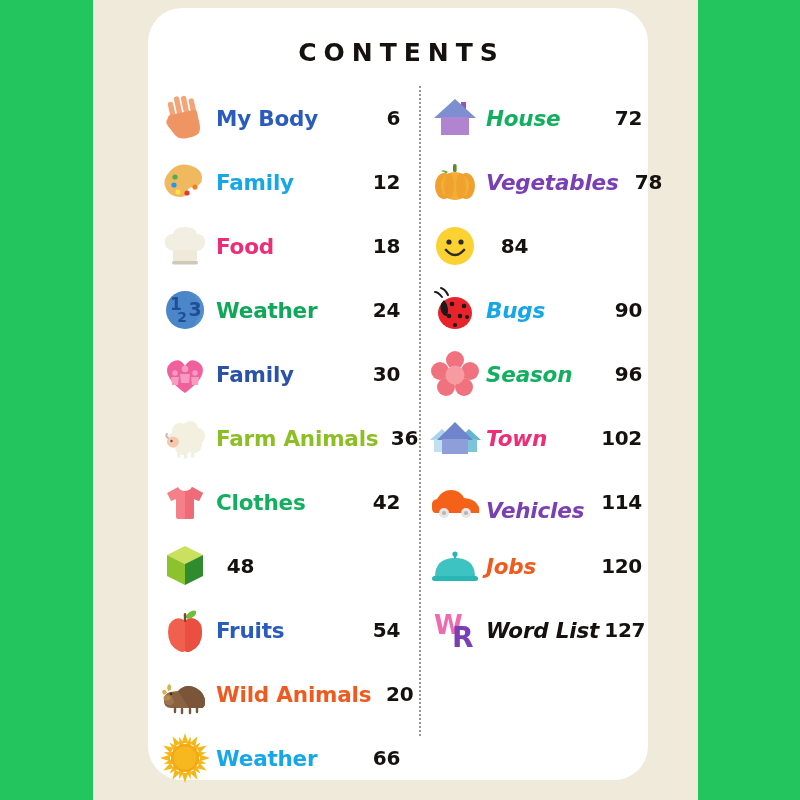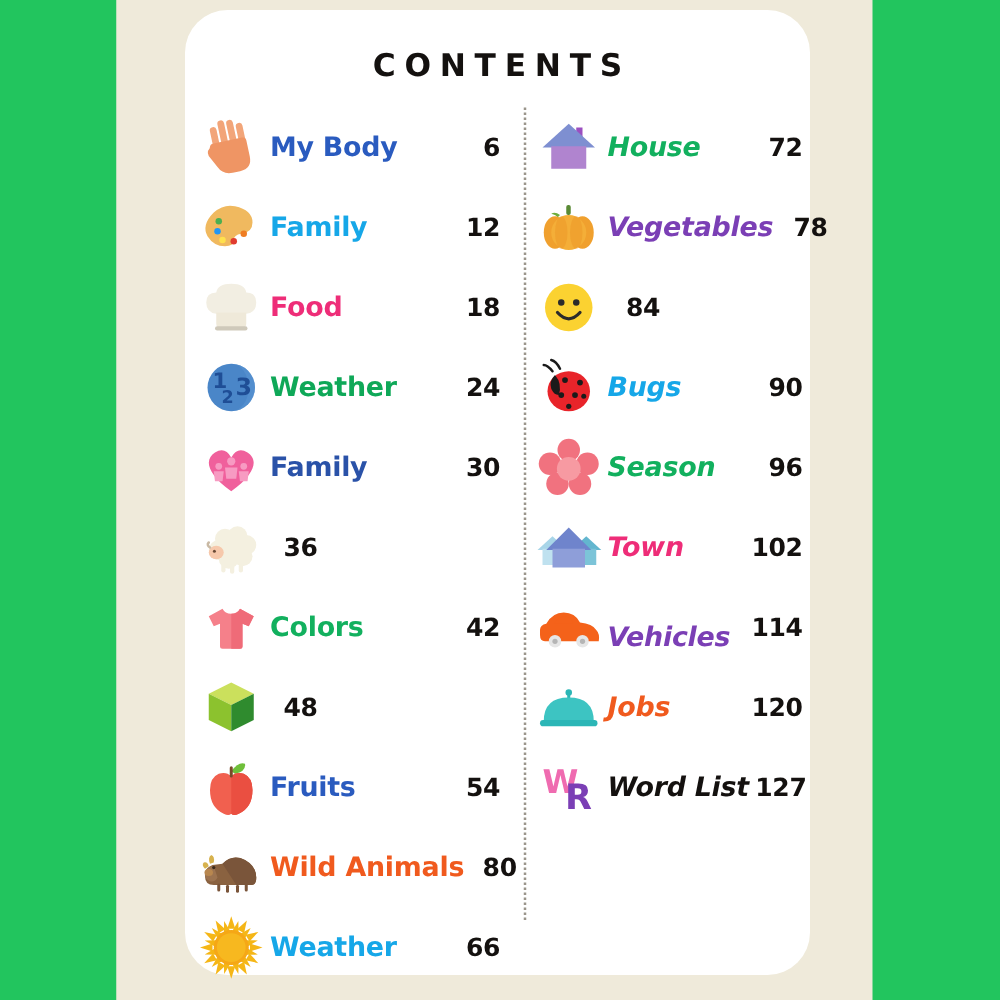--- a/index.html
+++ b/index.html
@@ -213,30 +213,31 @@
     <ellipse cx="15" cy="31" rx="6" ry="5.4" fill="#f6c8ab"></ellipse>
     <circle cx="13.5" cy="30" r="1.2" fill="#6b4a36"></circle>
     <path d="M10 27 q-3 -2 -1 -4" stroke="#c9b9a4" stroke-width="2" fill="none" stroke-linecap="round"></path>
     <g fill="#f4f0e0">
       <rect x="19" y="40" width="3.4" height="7" rx="1.7"></rect>
       <rect x="26" y="41" width="3.4" height="7" rx="1.7"></rect>
       <rect x="33" y="40" width="3.4" height="7" rx="1.7"></rect>
     </g>
   </svg>
           </div>
+          <div class="toc-label" style="color: rgb(140, 191, 35);">Farm Animals</div>
           <div class="toc-page">36</div>
         </div>
         <div class="toc-row">
           <div class="icon-box">
             <svg viewBox="0 0 54 54">
     <path d="M20 12 l-11 6 l4 8 l5 -2 v18 q0 2 2 2 h14 q2 0 2 -2 v-18 l5 2 l4 -8 l-11 -6 q-2 4 -7 4 q-5 0 -7 -4z" fill="#f5808a"></path>
     <path d="M27 16 q5 0 7 -4 l11 6 l-4 8 l-5 -2 v18 q0 2 -2 2 h-7z" fill="#ef6b78"></path>
   </svg>
           </div>
-          <div class="toc-label" style="color: rgb(18, 176, 94);">Colors</div>
+          <div class="toc-label" style="color: rgb(18, 176, 94);">Clothes</div>
           <div class="toc-page">42</div>
         </div>
         <div class="toc-row">
           <div class="icon-box">
             <svg viewBox="0 0 54 54">
     <path d="M27 7 L45 16 L27 25 L9 16 Z" fill="#cbe05c"></path>
     <path d="M9 16 L27 25 L27 46 L9 37 Z" fill="#8cc22e"></path>
     <path d="M45 16 L27 25 L27 46 L45 37 Z" fill="#2f8b2e"></path>
   </svg>
           </div>
@@ -266,21 +267,21 @@
     <path d="M10 24 q-2 -5 1 -7 q3 1 2 6z" fill="#d7b24e"></path>
     <g stroke="#7a553a" stroke-width="2.4" stroke-linecap="round">
       <path d="M17 41 v4"></path>
                 <path d="M24 42 v4"></path>
                 <path d="M32 42 v4"></path>
                 <path d="M39 41 v4"></path>
     </g>
   </svg>
           </div>
           <div class="toc-label" style="color: rgb(240, 90, 30);">Wild Animals</div>
-          <div class="toc-page">80</div>
+          <div class="toc-page">20</div>
         </div>
         <div class="toc-row">
           <div class="icon-box">
             <svg viewBox="0 0 54 54">
     <g fill="#f5b616">
       <g id="ray">
                   <path d="M27 2 l3.2 10 h-6.4z"></path>
                 </g>
       <g transform="rotate(30 27 27)">
                   <path d="M27 2 l3.2 10 h-6.4z"></path>

